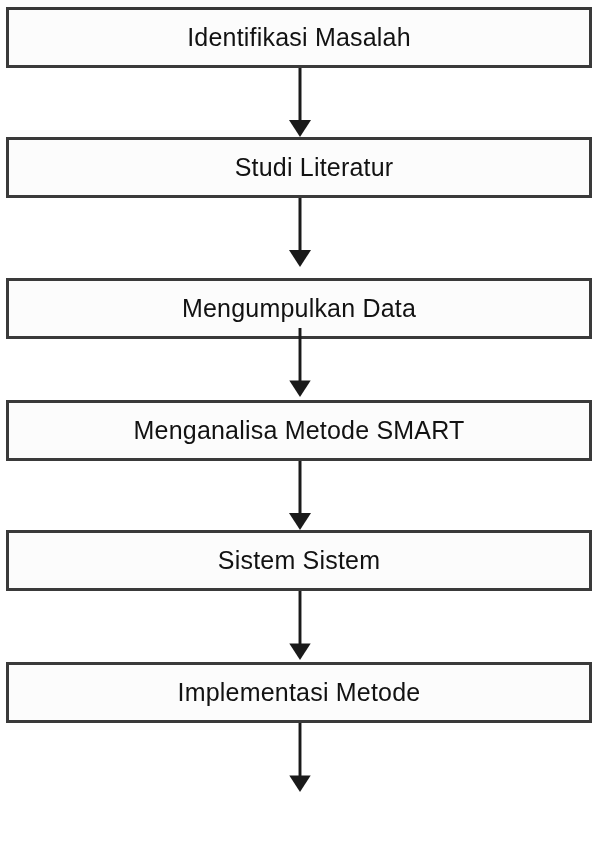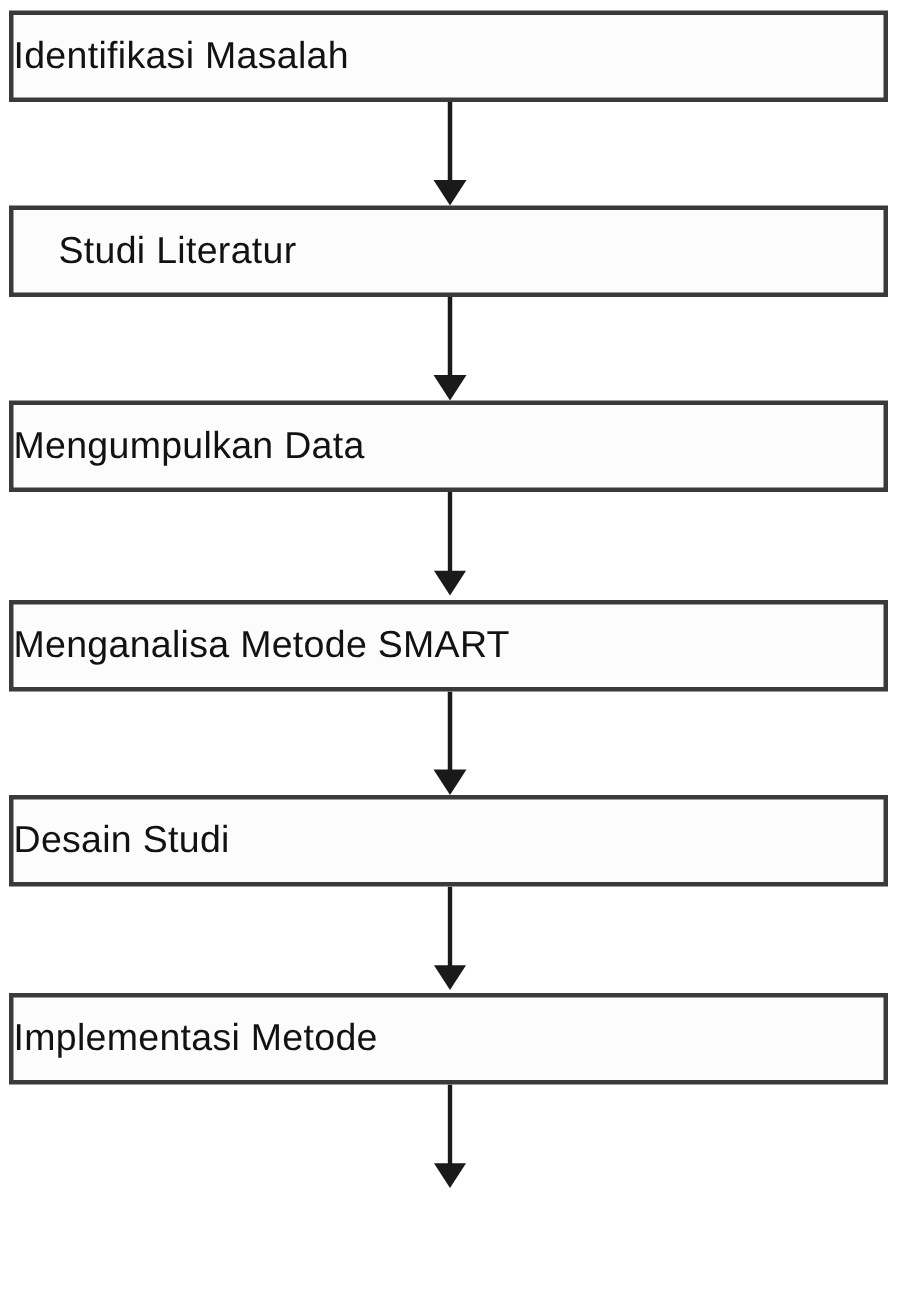--- a/index.html
+++ b/index.html
@@ -24,20 +24,21 @@
   .node {
     position: absolute;
     left: 6px;
     width: 586px;
     height: 61px;
     box-sizing: border-box;
     border: 3px solid #3a3a3a;
     background: #fcfcfc;
     display: flex;
     align-items: center;
+    justify-content: center;
   }
 
   .node-label {
     font-size: 25px;
     line-height: 1;
     color: #121212;
     letter-spacing: 0.2px;
     white-space: nowrap;
     text-align: center;
   }
@@ -76,21 +77,21 @@
     <span class="node-label">Studi Literatur</span>
   </div>
 
   <div class="connector" style="top:198px;">
     <svg viewBox="0 0 600 70" xmlns="http://www.w3.org/2000/svg" aria-hidden="true">
       <line x1="300" y1="0" x2="300" y2="54" stroke="#1a1a1a" stroke-width="3"></line>
       <polygon points="289,52 311,52 300,69" fill="#1a1a1a"></polygon>
     </svg>
   </div>
 
-  <div class="node" style="top:267px;">
+  <div class="node" style="top:278px;">
     <span class="node-label">Mengumpulkan Data</span>
   </div>
 
   <div class="connector" style="top:328px;">
     <svg viewBox="0 0 600 72" xmlns="http://www.w3.org/2000/svg" aria-hidden="true">
       <line x1="300" y1="0" x2="300" y2="56" stroke="#1a1a1a" stroke-width="3"></line>
       <polygon points="289,54 311,54 300,71" fill="#1a1a1a"></polygon>
     </svg>
   </div>
 
@@ -99,21 +100,21 @@
   </div>
 
   <div class="connector" style="top:461px;">
     <svg viewBox="0 0 600 70" xmlns="http://www.w3.org/2000/svg" aria-hidden="true">
       <line x1="300" y1="0" x2="300" y2="54" stroke="#1a1a1a" stroke-width="3"></line>
       <polygon points="289,52 311,52 300,69" fill="#1a1a1a"></polygon>
     </svg>
   </div>
 
   <div class="node" style="top:530px;">
-    <span class="node-label">Desain Studi</span>
+    <span class="node-label">Sistem Sistem</span>
   </div>
 
   <div class="connector" style="top:591px;">
     <svg viewBox="0 0 600 72" xmlns="http://www.w3.org/2000/svg" aria-hidden="true">
       <line x1="300" y1="0" x2="300" y2="56" stroke="#1a1a1a" stroke-width="3"></line>
       <polygon points="289,54 311,54 300,71" fill="#1a1a1a"></polygon>
     </svg>
   </div>
 
   <div class="node" style="top:662px;">

